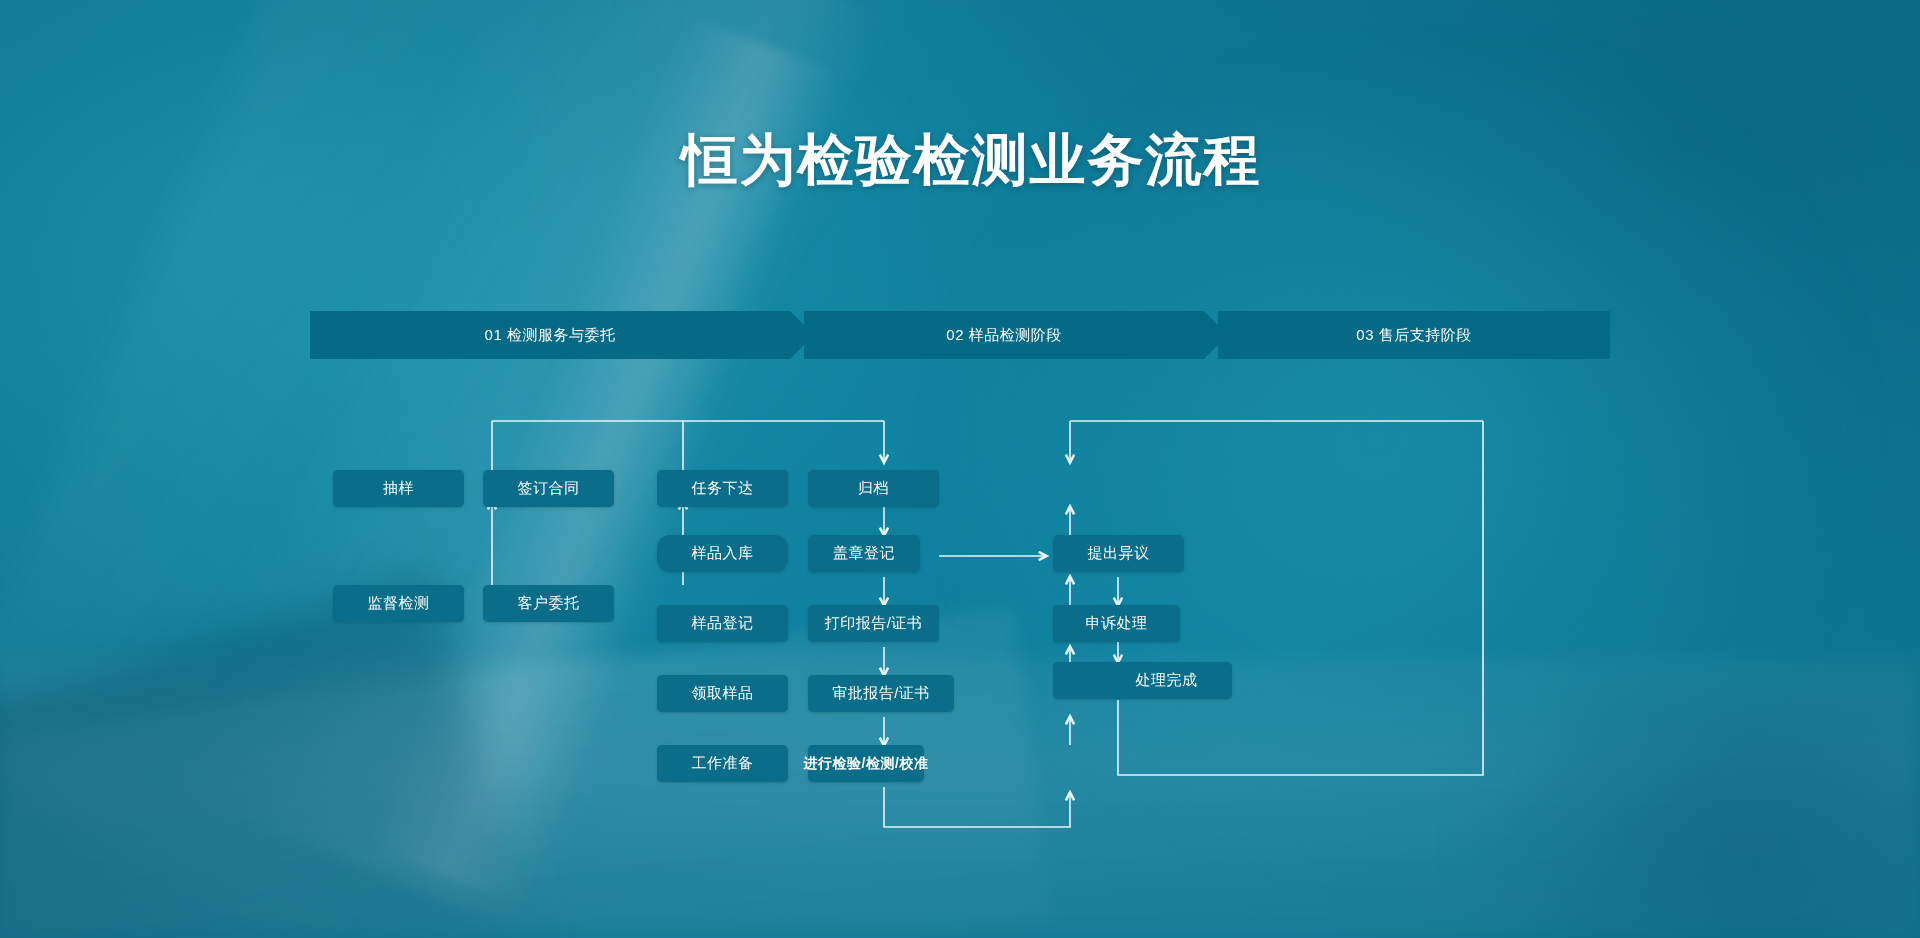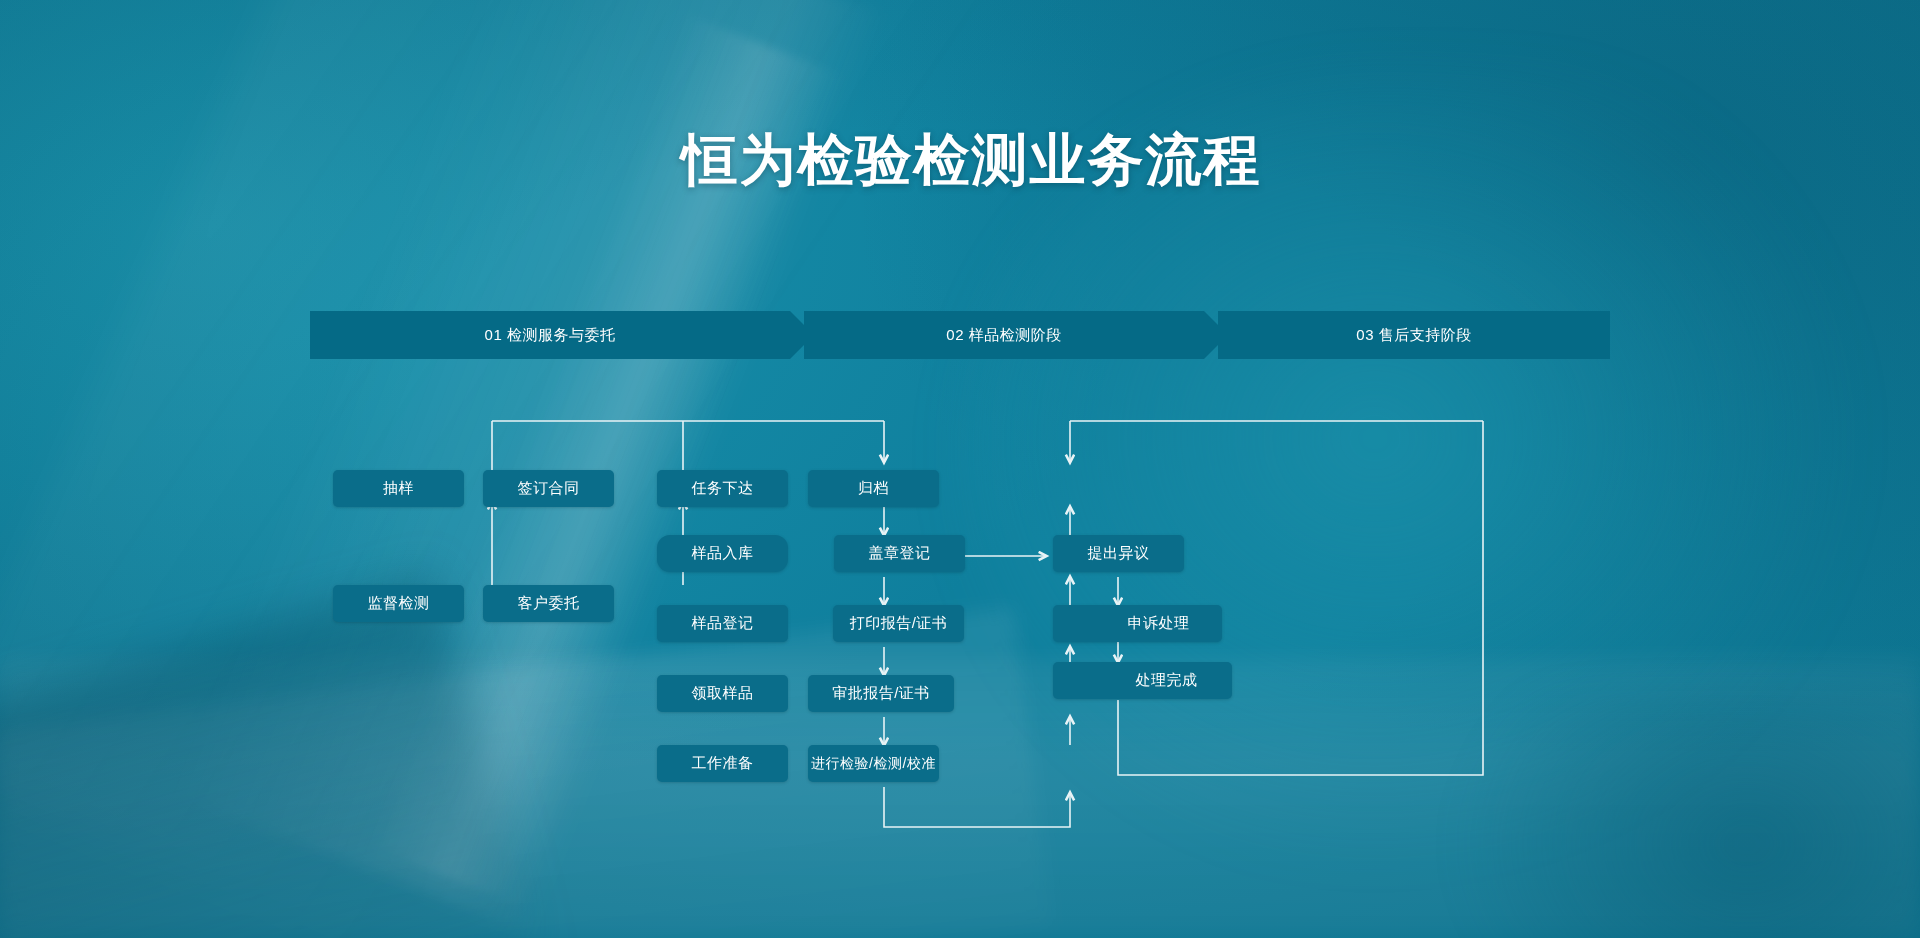--- a/index.html
+++ b/index.html
@@ -190,36 +190,36 @@
   <div class="node" style="left:657px;top:675px;width:131px;">
     <span>领取样品</span>
   </div>
   <div class="node" style="left:657px;top:745px;width:131px;">
     <span>工作准备</span>
   </div>
 
   <div class="node" style="left:808px;top:470px;width:131px;">
     <span>归档</span>
   </div>
-  <div class="node" style="left:808px;top:535px;width:131px;margin-left:26px;">
+  <div class="node" style="left:808px;top:535px;width:112px;">
     <span>盖章登记</span>
   </div>
-  <div class="node" style="left:808px;top:605px;width:131px;margin-left:25px;">
+  <div class="node" style="left:808px;top:605px;width:131px;">
     <span>打印报告/证书</span>
   </div>
   <div class="node" style="left:808px;top:675px;width:146px;">
     <span>审批报告/证书</span>
   </div>
-  <div class="node" style="left:808px;top:745px;width:131px;font-size:14px;">
+  <div class="node" style="left:808px;top:745px;width:116px;font-size:14px;font-weight:bold;">
     <span>进行检验/检测/校准</span>
   </div>
 
   <div class="node" style="left:1053px;top:535px;width:131px;">
     <span>提出异议</span>
   </div>
-  <div class="node" style="left:1053px;top:605px;width:127px;padding-left:42px;">
+  <div class="node" style="left:1053px;top:605px;width:127px;">
     <span>申诉处理</span>
   </div>
   <div class="node" style="left:1053px;top:662px;width:131px;padding-left:48px;">
     <span>处理完成</span>
   </div>
 
 </div>
 
 </body></html>

